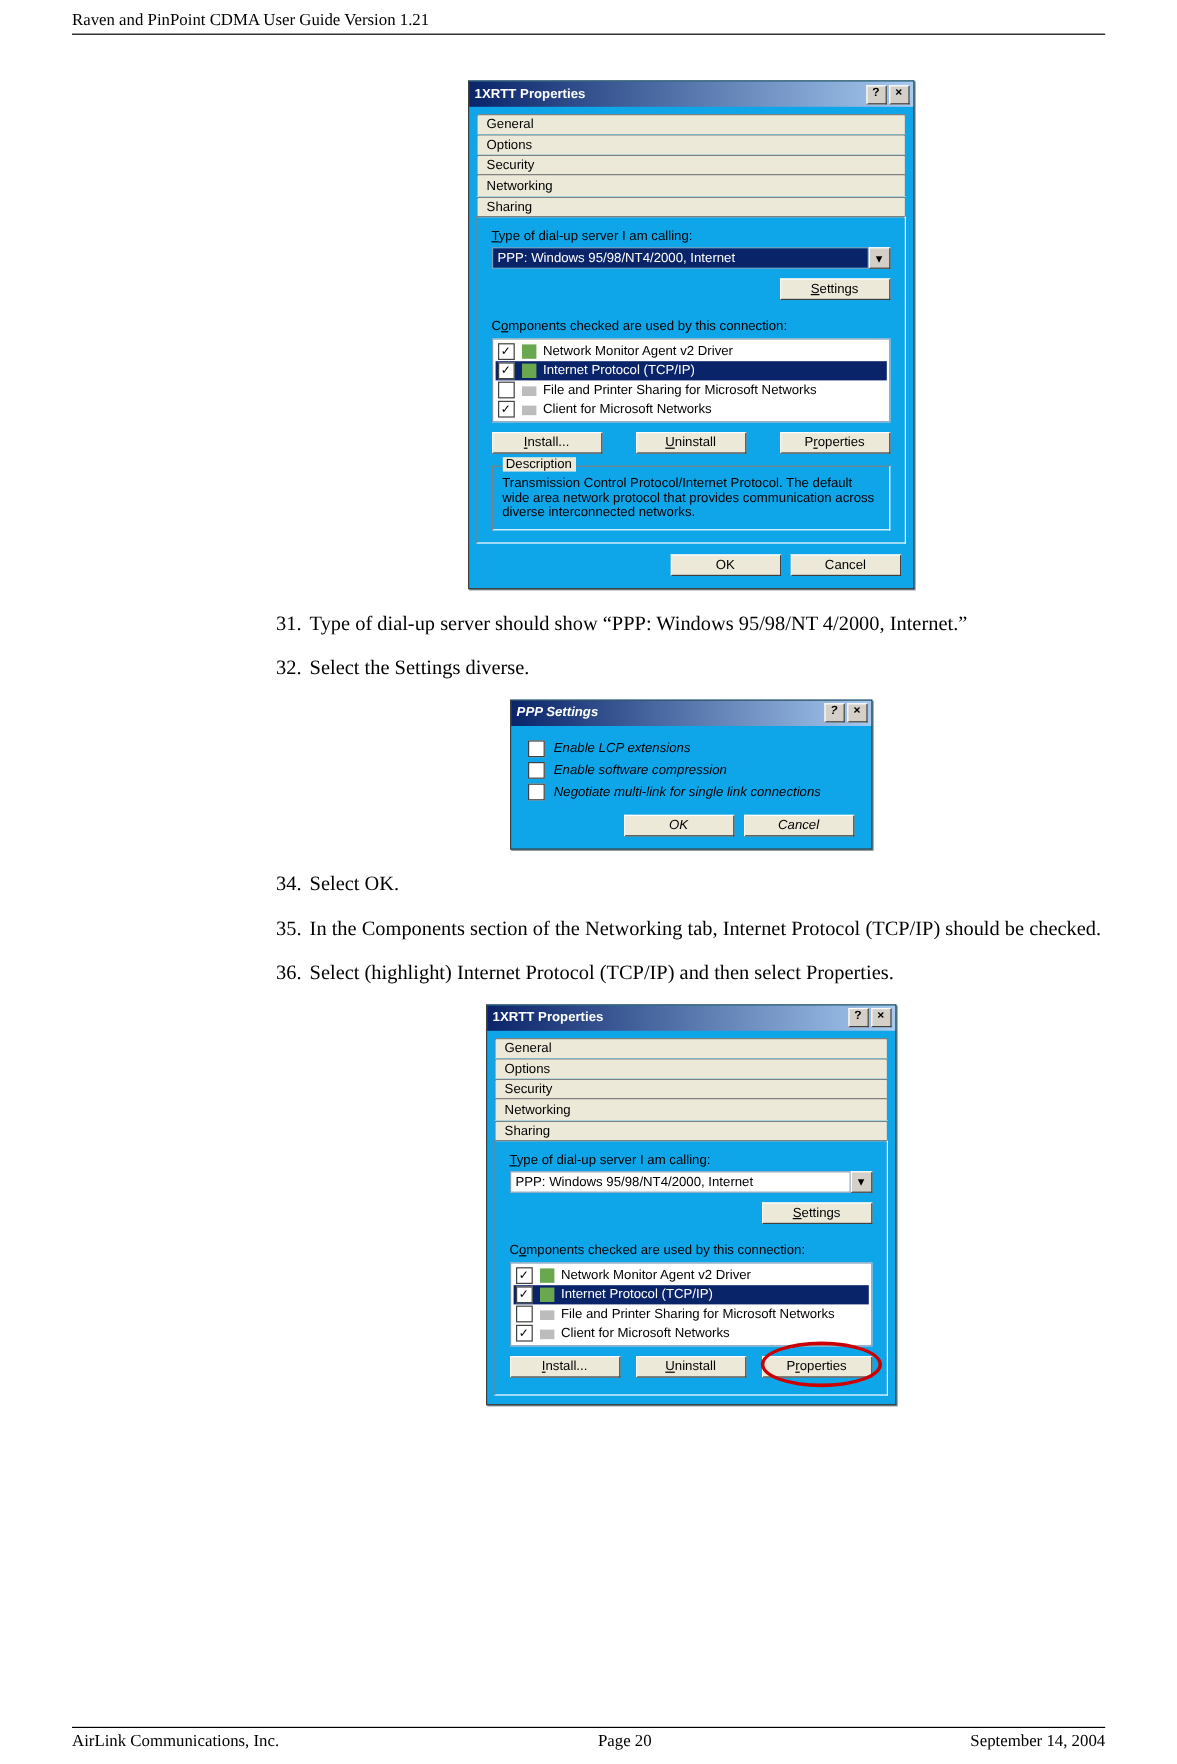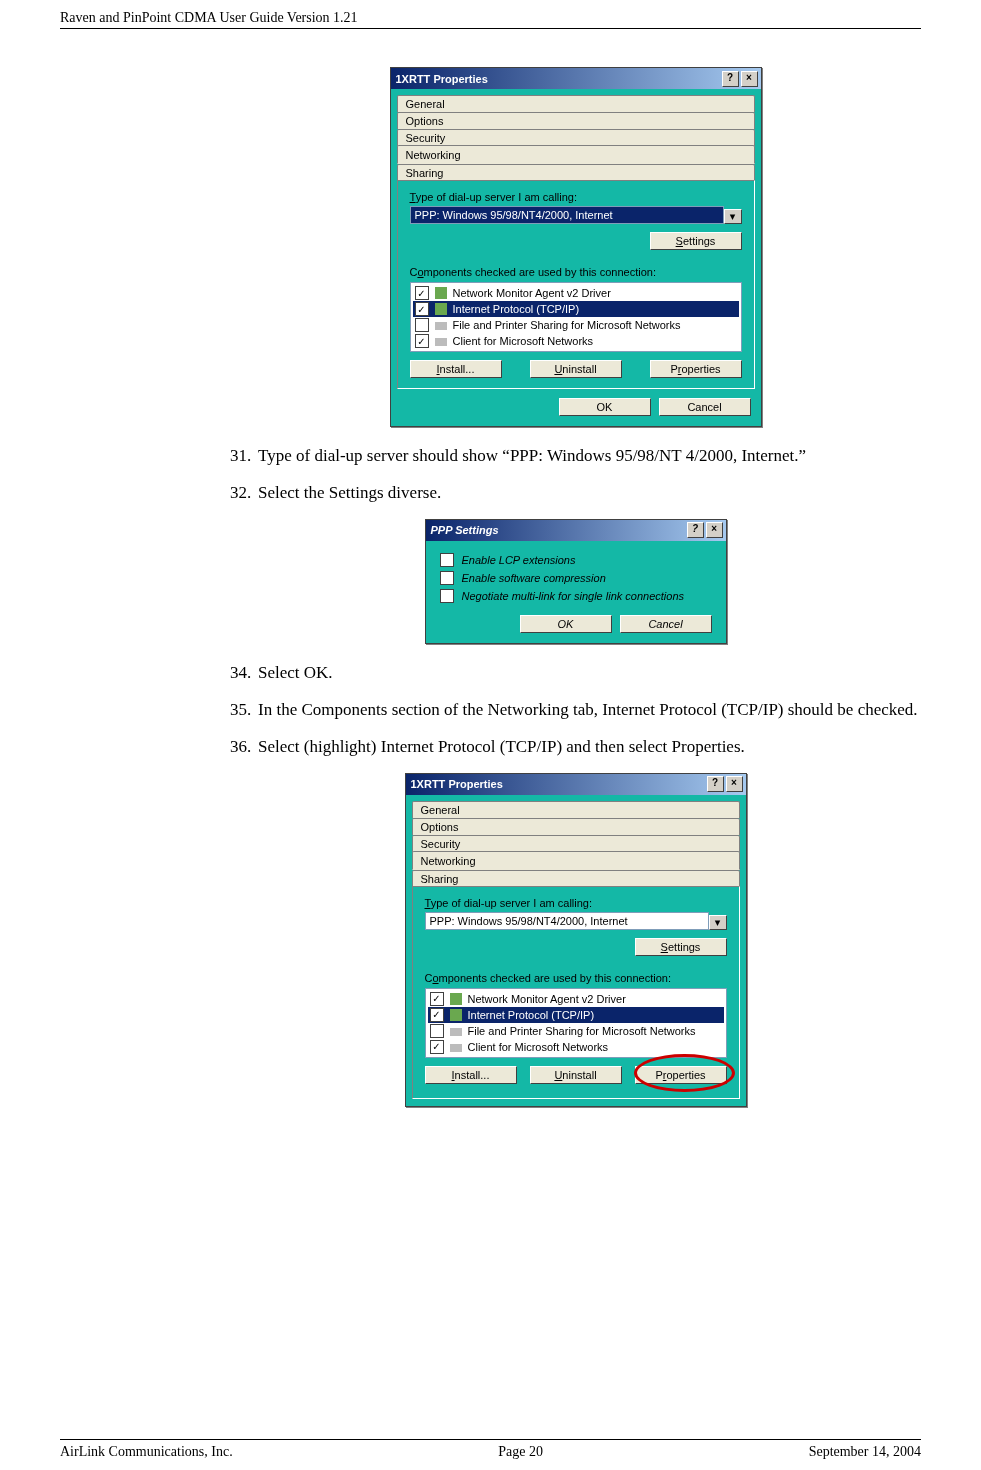--- a/index.html
+++ b/index.html
@@ -34,21 +34,21 @@
     padding-top: 30px;
   }
   .figure {
     display: flex;
     justify-content: center;
     margin: 8px 0 18px 0;
   }
   .dialog {
     font-family: Tahoma, Arial, sans-serif;
     font-size: 11px;
-    background: #14b8a6;
+    background: #0ea5e9;
     border: 1px solid #404040;
     box-shadow: 1px 1px 0 #808080;
   }
   .titlebar {
     display: flex;
     align-items: center;
     justify-content: space-between;
     background: linear-gradient(to right, #0a246a, #a6caf0);
     color: #fff;
     padding: 2px 3px 2px 5px;
@@ -100,21 +100,20 @@
     border: 1px solid #fff;
     border-top-color: #808080;
     border-left-color: #808080;
     padding: 10px 12px;
     position: relative;
     top: -1px;
   }
   .textbox-wrap {
     display: flex;
     margin-top: 3px;
-    align-items: flex-end;
   }
   .textbox {
     flex: 1;
     border: 1px solid #7f9db9;
     background: #fff;
     color: #fff;
   }
   .textbox .sel {
     background: #0a246a;
     padding: 2px 4px;
@@ -287,20 +286,24 @@
                   </svg>
               </span>
               <span>Client for Microsoft Networks</span>
             </div>
           </div>
           <div class="btnrow">
             <span class="winbtn"><span style="text-decoration:underline">I</span>nstall...</span>
             <span class="winbtn"><span style="text-decoration:underline">U</span>ninstall</span>
             <span class="winbtn">P<span style="text-decoration:underline">r</span>operties</span>
           </div>
+          <div class="group">
+            <span class="group-title">Description</span>
+            <div style="font-size:11px">Transmission Control Protocol/Internet Protocol. The default wide area network protocol that provides communication across diverse interconnected networks.</div>
+          </div>
         </div>
         <div class="btnrow right" style="padding: 0 10px 10px 0;">
           <span class="winbtn">OK</span>
           <span class="winbtn">Cancel</span>
         </div>
       </div>
     </div>
 
     <div class="num-list">
       <div class="num-item">

